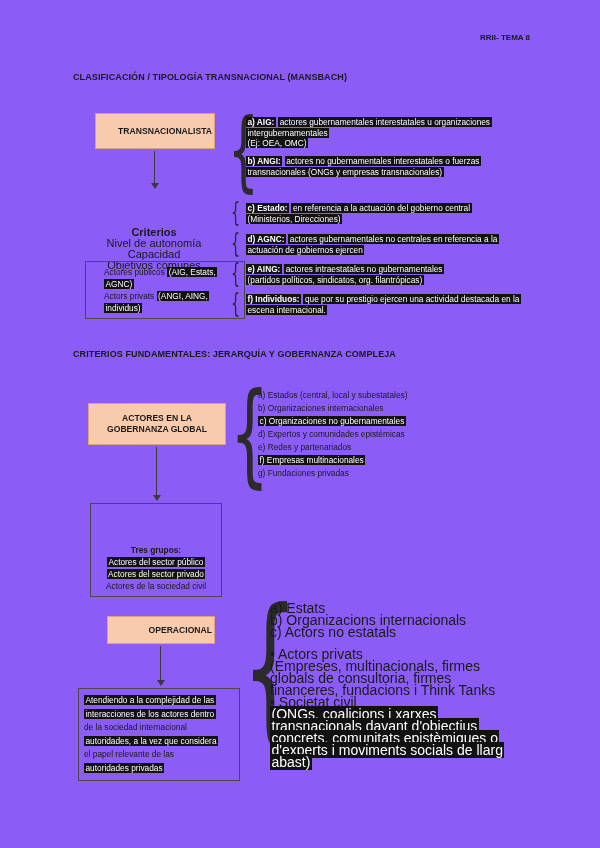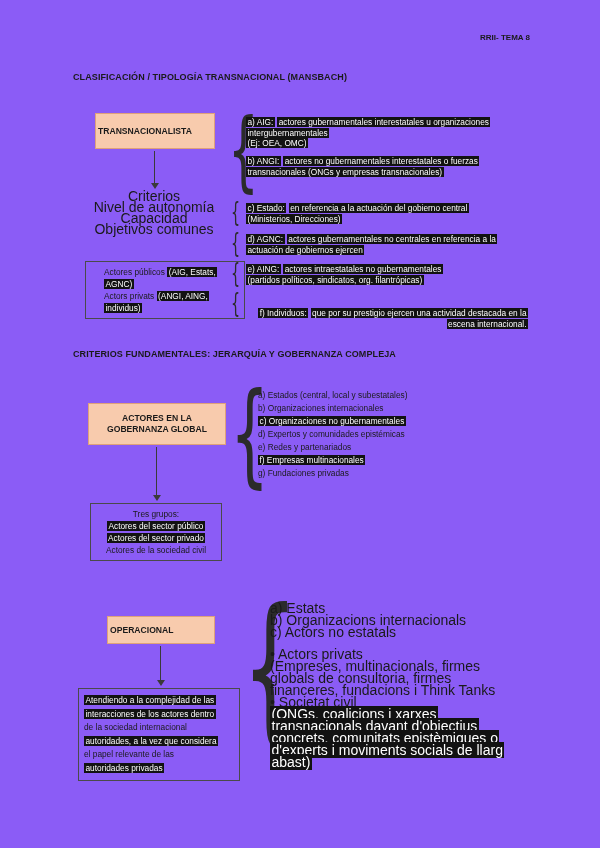--- a/index.html
+++ b/index.html
@@ -1,45 +1,45 @@
 <!DOCTYPE html>
 <html><head>
 <meta charset="utf-8">
 <style>
   html,body{margin:0;padding:0;background:#ffffff;}
   .page{
     position:relative;width:600px;height:848px;background:#8b5cf6;overflow:hidden;
     font-family:"Liberation Sans","DejaVu Sans",sans-serif;color:#1a1a1a;
   }
-  .b{font-weight:normal;}
+  .b{font-weight:bold;margin-top:36px;}
   .doc-header{position:absolute;top:33px;right:70px;font-size:8px;font-weight:bold;}
   .h1{position:absolute;left:73px;font-size:9px;font-weight:bold;letter-spacing:.1px;}
   .obox{
     position:absolute;background:#f8cbad;border:1px solid #dfa17a;
-    display:flex;align-items:center;justify-content:flex-start;text-align:center;
+    display:flex;align-items:center;justify-content:flex-end;text-align:center;
     font-weight:bold;font-size:8.6px;line-height:11px;padding:2px;box-sizing:border-box;
   }
   .bbox{position:absolute;border:1px solid #4a4a4a;box-sizing:border-box;font-size:8.3px;line-height:12px;}
   .varrow{position:absolute;width:1px;background:#3a3a3a;}
   .varrow::after{
     content:"";position:absolute;left:-3.5px;bottom:-6px;
     border:4px solid transparent;border-top:6px solid #3a3a3a;border-bottom:none;
   }
   .brace{
     position:absolute;line-height:0.9;font-family:"DejaVu Sans",sans-serif;color:#2b2b2b;
     transform:scaleX(0.55);transform-origin:left top;
   }
   .brace::before{content:"{";}
   .hl{
     background:#121212;color:#ffffff;padding:0 1.5px;
     box-decoration-break:clone;-webkit-box-decoration-break:clone;
   }
   .hl:empty{display:none;}
   .s1-item{position:absolute;left:246px;font-size:8.3px;line-height:10.5px;}
-  .center-text{position:absolute;text-align:center;font-size:14px;line-height:11px;}
+  .center-text{position:absolute;text-align:center;font-size:11px;line-height:11px;}
   .s2-list{position:absolute;left:258px;top:389px;font-size:8.3px;line-height:13px;}
   .s3-list{position:absolute;left:270px;top:602px;width:252px;font-size:14px;line-height:12px;}
   .gap10{height:10px;}
   .groups{left:90px;top:503px;width:132px;text-align:center;padding:4px 2px;line-height:12px;}
   .descbox{left:78px;top:688px;width:162px;padding:5px 5px;line-height:13.5px;}
 </style>
 </head>
 <body>
 
 <div class="page">
@@ -95,21 +95,21 @@
   <div class="s1-item" style="top:234px;width:272px;">
     <span class="hl b">d) AGNC:</span>
     <span class="hl">actores gubernamentales no centrales en referencia a la actuación de gobiernos ejercen</span>
     <div></div>
   </div>
   <div class="s1-item" style="top:264px;width:218px;">
     <span class="hl b">e) AING:</span>
     <span class="hl">actores intraestatales no gubernamentales (partidos políticos, sindicatos, org. filantrópicas)</span>
     <div></div>
   </div>
-  <div class="s1-item" style="top:308px;width:282px;text-align:right;">
+  <div class="s1-item" style="top:294px;width:282px;">
     <span class="hl b">f) Individuos:</span>
     <span class="hl">que por su prestigio ejercen una actividad destacada en la escena internacional.</span>
     <div></div>
   </div>
 
   <div class="h1" style="top:349px;">CRITERIOS FUNDAMENTALES: JERARQUÍA Y GOBERNANZA COMPLEJA</div>
 
   <div class="obox" style="left:88px;top:403px;width:138px;height:42px;">
     <span>ACTORES EN LA GOBERNANZA GLOBAL</span>
   </div>

